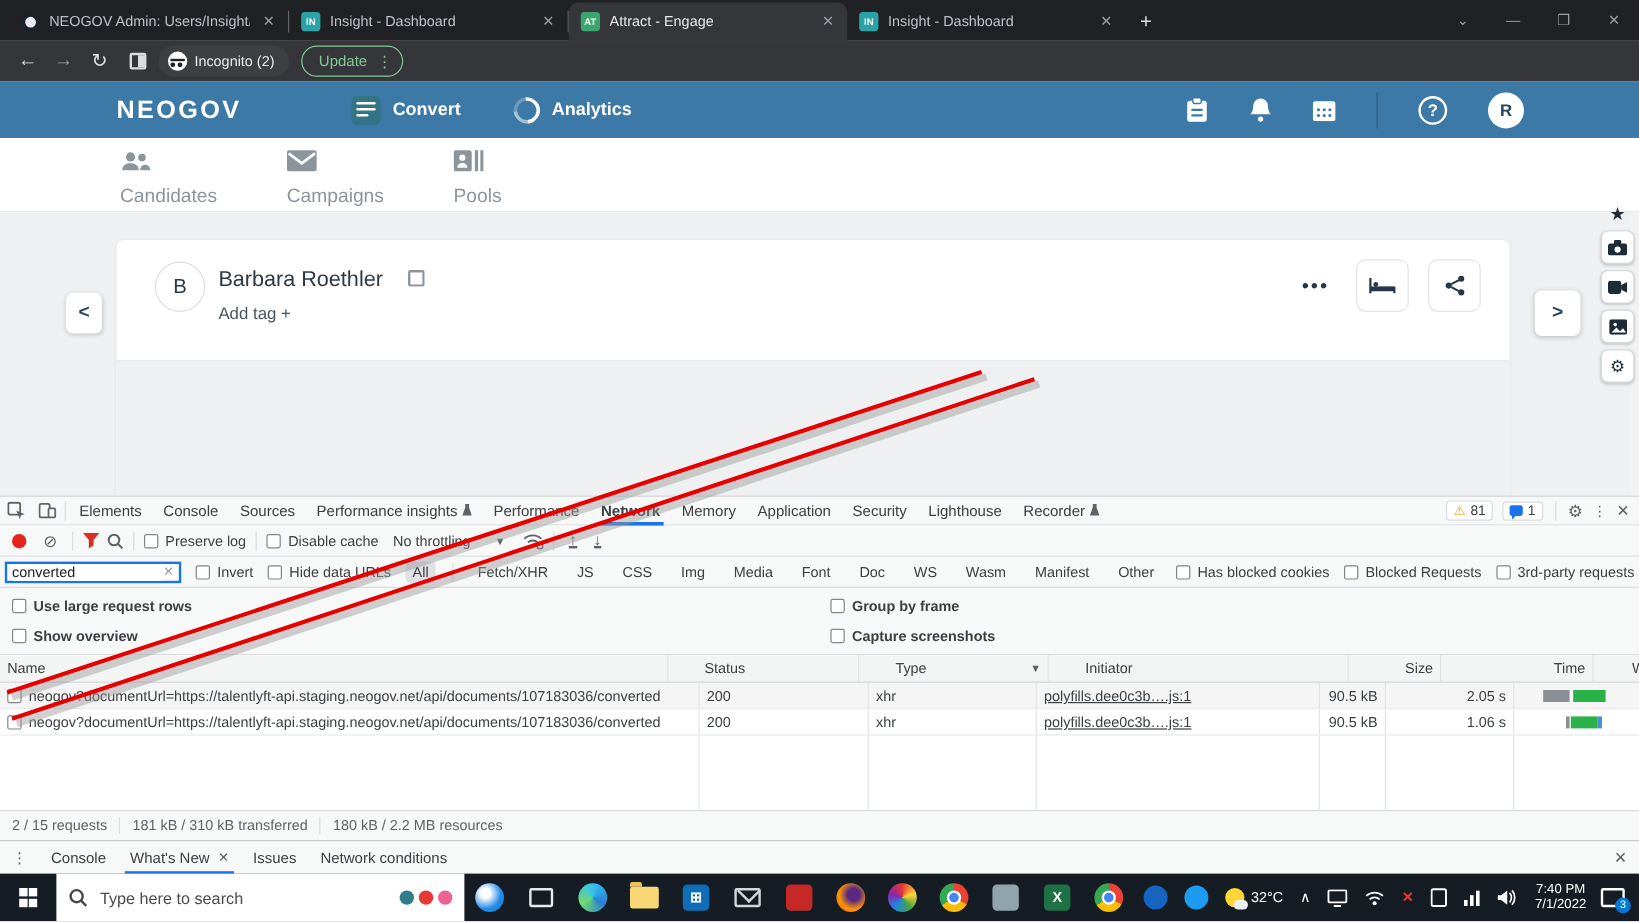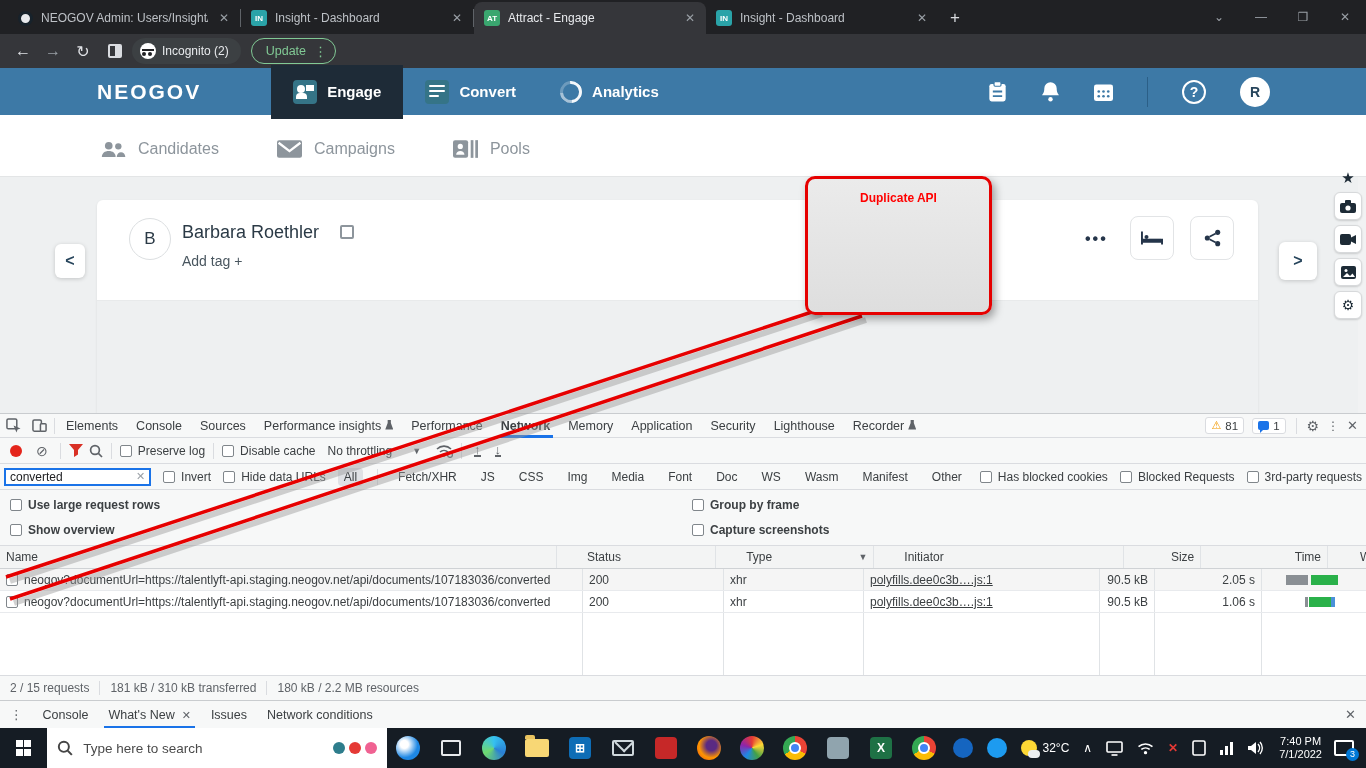--- a/index.html
+++ b/index.html
@@ -49,21 +49,21 @@
   .miconsq .mail { position:absolute; right:3px; top:5px; width:8px; height:6px; background:#fff; }
   .miconsq .bar { position:absolute; left:4px; right:4px; height:2.5px; background:#fff; border-radius:1px; }
   .ring { width:22px; height:22px; border-radius:50%; border:3.5px solid rgba(255,255,255,.95); border-left-color:rgba(255,255,255,.25); border-bottom-color:rgba(255,255,255,.55); transform:rotate(40deg); }
   .hdricons { margin-left:auto; display:flex; align-items:center; gap:34px; margin-right:96px; }
   .hdiv { width:1px; height:30px; background:#2b5f87; }
   .qmark { width:24px; height:24px; border-radius:50%; border:2px solid #fff; color:#fff; font-size:14px; font-weight:bold; text-align:center; line-height:21px; }
   .ravatar { width:30px; height:30px; border-radius:50%; background:#fff; color:#27455c; font-size:14px; font-weight:bold; display:flex; align-items:center; justify-content:center; }
 
   
   .subnav { position:absolute; top:122px; left:0; width:1366px; height:55px; background:#fff; border-bottom:1px solid #e3e5e6; display:flex; align-items:center; gap:58px; padding-left:100px; }
-  .snav { display:flex; align-items:flex-end; gap:12px; color:#8d959c; font-size:16px; }
+  .snav { display:flex; align-items:flex-start; gap:12px; color:#8d959c; font-size:16px;flex-direction:column; }
   .snav svg { fill:#8d959c; }
 
   
   .content { position:absolute; top:177px; left:0; width:1366px; height:236px; background:#eef0f1; }
   .navcirc { position:absolute; background:#fff; border-radius:6px; box-shadow:0 1px 4px rgba(0,0,0,.18); display:flex; align-items:center; justify-content:center; color:#27455c; font-size:16px; font-weight:bold; }
   .card { position:absolute; left:97px; top:23px; width:1161px; height:213px; background:#fff; border-radius:6px 6px 0 0; box-shadow:0 1px 3px rgba(0,0,0,.08); }
   .cardgray { position:absolute; left:0; right:0; top:100px; bottom:0; background:#eef0f1; border-top:1px solid #e8eaeb; }
   .bavatar { position:absolute; left:32px; top:18px; width:42px; height:42px; border-radius:50%; border:1px solid #dcdfe1; color:#2b3a46; font-size:17px; display:flex; align-items:center; justify-content:center; }
   .cname { position:absolute; left:85px; top:22px; font-size:18px; color:#2b3a46; }
   .expand-ic { position:absolute; left:243px; top:25px; width:14px; height:14px; color:#8d959c; }
@@ -218,28 +218,20 @@
     </div>
     <div class="updatebtn">
       <span>Update</span>
       <span class="kebab">⋮</span>
     </div>
   </div>
 
   <div class="appheader">
     <div class="logo">NEOGOV</div>
     <div class="mainnav">
-      <div class="mnav active">
-        <span class="miconsq">
-            <span class="person"></span>
-            <span class="body"></span>
-            <span class="mail"></span>
-          </span>
-        <span>Engage</span>
-      </div>
       <div class="mnav">
         <span class="miconsq">
             <span class="bar" style="top:5px"></span>
             <span class="bar" style="top:10px"></span>
             <span class="bar" style="top:15px;right:10px"></span>
           </span>
         <span>Convert</span>
       </div>
       <div class="mnav">
         <span class="ring"></span>
@@ -732,17 +724,14 @@
       </div>
     </div>
   </div>
 
   <svg class="annlines">
     <line x1="818" y1="310" x2="6" y2="577" stroke="#9a9a9a" stroke-opacity="0.45" stroke-width="6" transform="translate(4,4)"></line>
     <line x1="862" y1="316" x2="10" y2="599" stroke="#9a9a9a" stroke-opacity="0.45" stroke-width="6" transform="translate(4,4)"></line>
     <line x1="818" y1="310" x2="6" y2="577" stroke="#e60000" stroke-width="3.5"></line>
     <line x1="862" y1="316" x2="10" y2="599" stroke="#e60000" stroke-width="3.5"></line>
   </svg>
-  <div class="annbox">
-    <div class="annlabel">Duplicate API</div>
-  </div>
 
 </div>
 
 </body></html>

